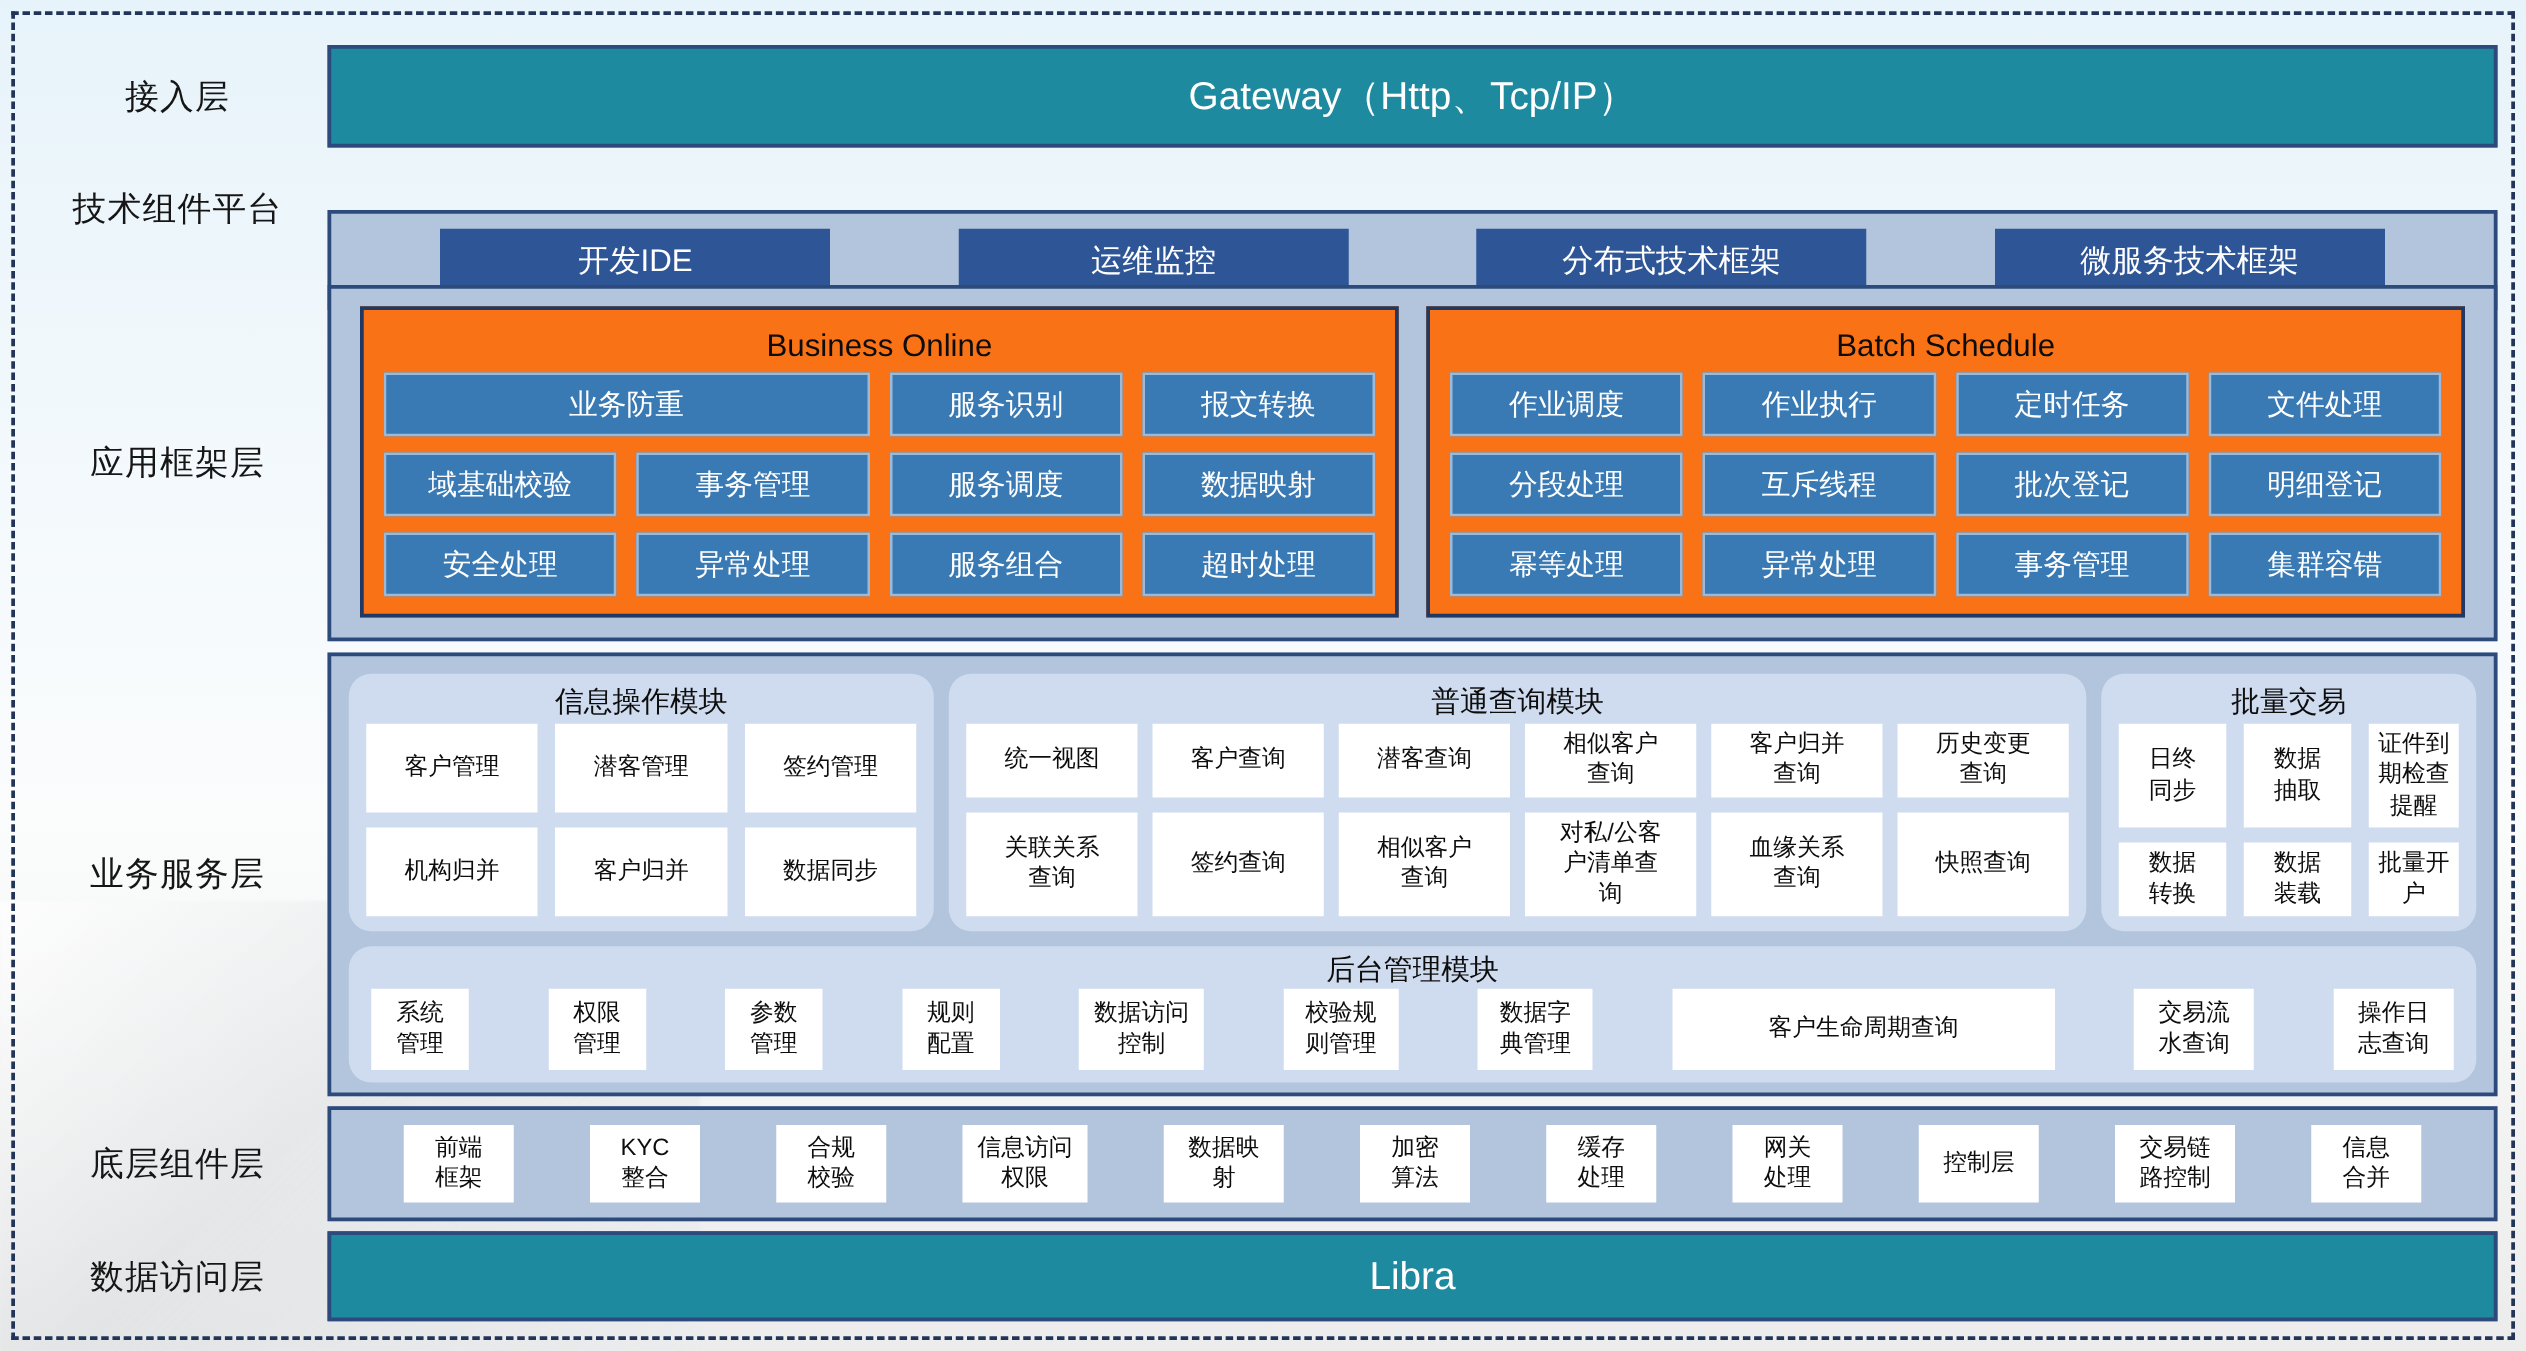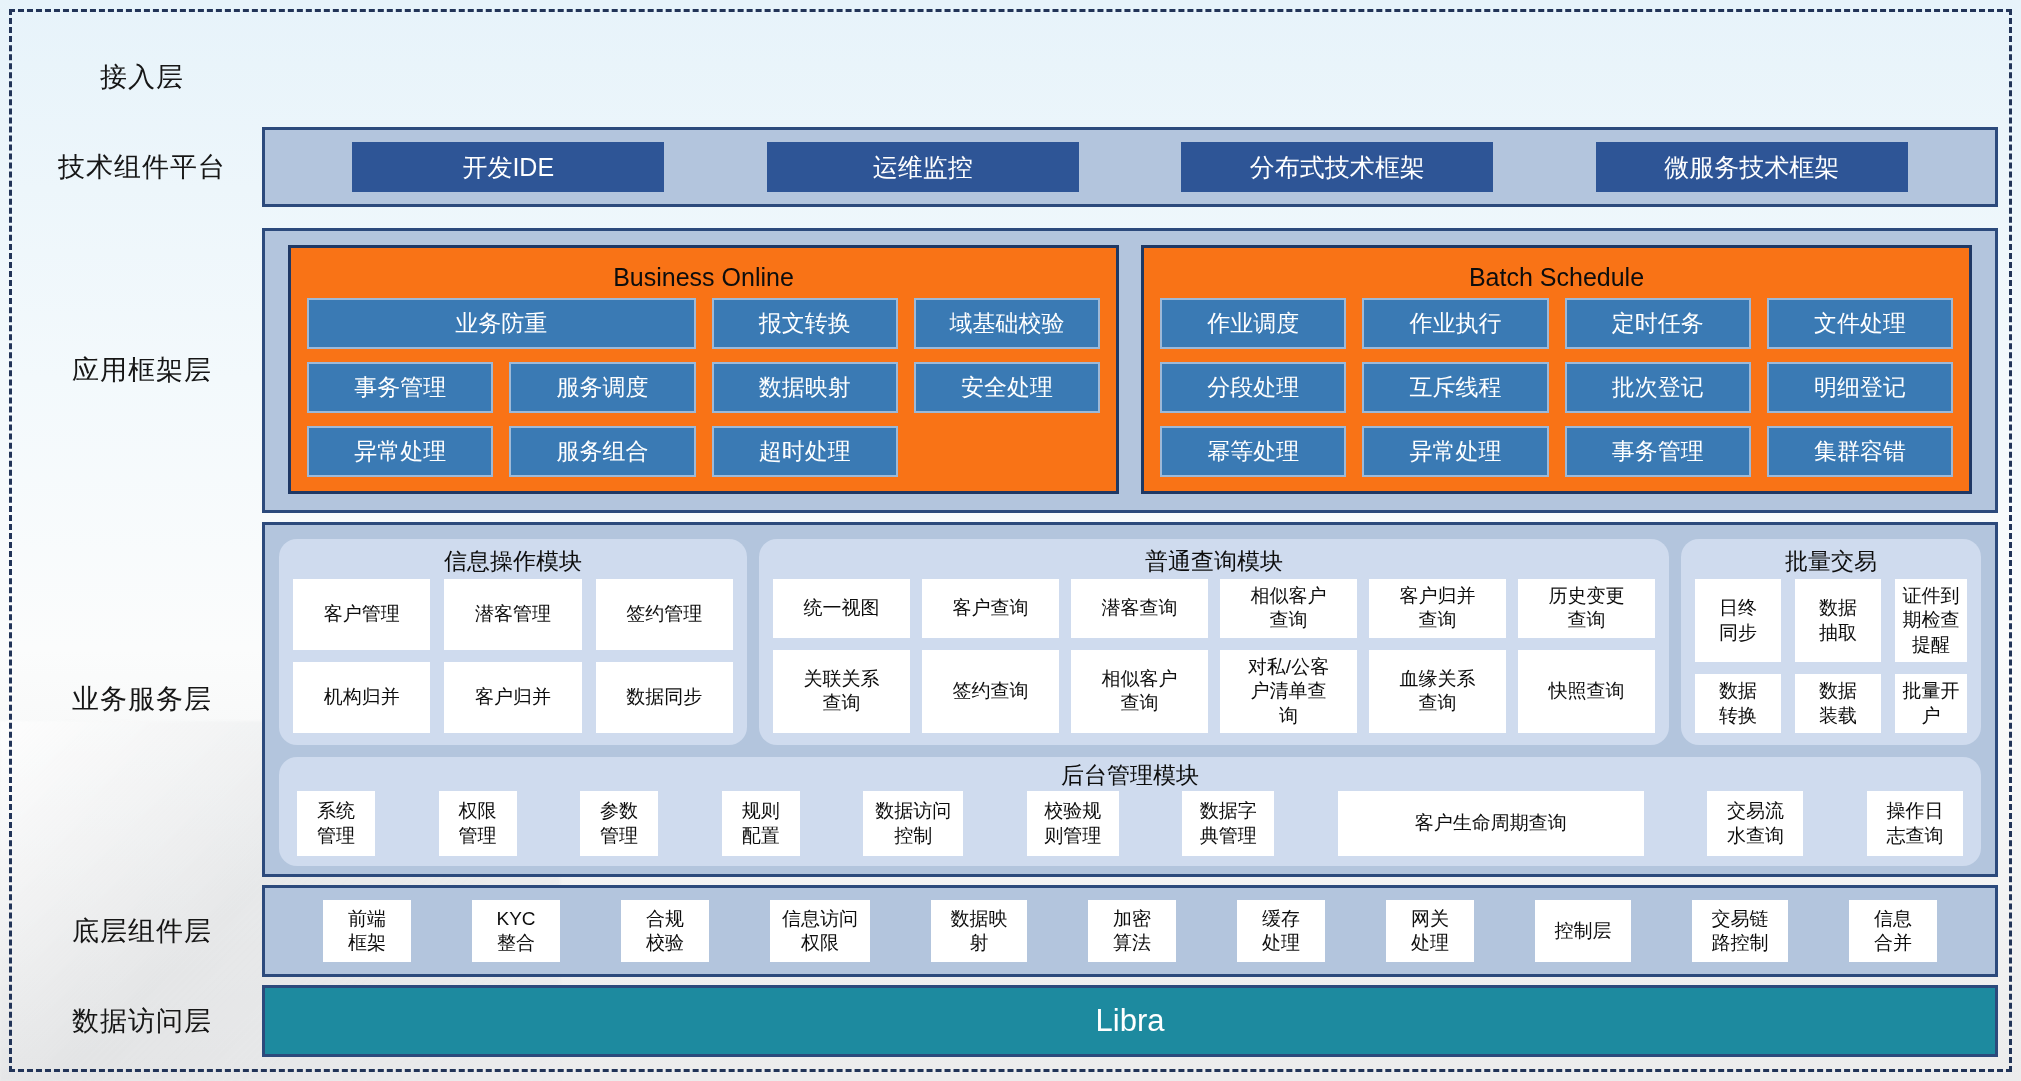--- a/index.html
+++ b/index.html
@@ -30,21 +30,21 @@
 
   
   .teal-bar {
     background:#1d8a9f; border:3px solid #2c4a7c; color:#fff;
     display:flex; align-items:center; justify-content:center; font-size:31px;
   }
 
   
   .tech-row {
     background:#b3c5dd; border:3px solid #2c4a7c;
-    display:flex; align-items:center; justify-content:space-around; padding:0 36px;
+    display:flex; align-items:center; justify-content:space-around; padding:0 36px;margin-top:41px;
   }
   .navy-btn {
     width:312px; height:50px; background:#2e5596; color:#fff;
     display:flex; align-items:center; justify-content:center; font-size:25px;
   }
 
   
   .appfw {
     background:#b3c5dd; border:3px solid #2c4a7c;
     display:flex; gap:22px; padding:14px 23px 16px;
@@ -113,33 +113,37 @@
   <div class="bg-texture"></div>
   <div class="frame"></div>
 
   <div class="layer-label" style="top:59px">接入层</div>
   <div class="layer-label" style="top:149px">技术组件平台</div>
   <div class="layer-label" style="top:352px">应用框架层</div>
   <div class="layer-label" style="top:681px">业务服务层</div>
   <div class="layer-label" style="top:913px">底层组件层</div>
   <div class="layer-label" style="top:1003px">数据访问层</div>
 
+  <div class="row teal-bar" style="top:36px;height:82px">
+    <span>Gateway（Http、Tcp/IP）</span>
+  </div>
 
   <div class="row tech-row" style="top:127px;height:80px">
     <div class="navy-btn">开发IDE</div>
     <div class="navy-btn">运维监控</div>
     <div class="navy-btn">分布式技术框架</div>
     <div class="navy-btn">微服务技术框架</div>
   </div>
 
   <div class="row appfw" style="top:228px;height:285px">
     <div class="appfw-box">
       <div class="appfw-title">Business Online</div>
       <div class="appfw-grid">
         <div class="steel-btn span2">业务防重</div>
+        <div class="steel-btn">服务识别</div>
         <div class="steel-btn">报文转换</div>
         <div class="steel-btn">域基础校验</div>
         <div class="steel-btn">事务管理</div>
         <div class="steel-btn">服务调度</div>
         <div class="steel-btn">数据映射</div>
         <div class="steel-btn">安全处理</div>
         <div class="steel-btn">异常处理</div>
         <div class="steel-btn">服务组合</div>
         <div class="steel-btn">超时处理</div>
       </div>

